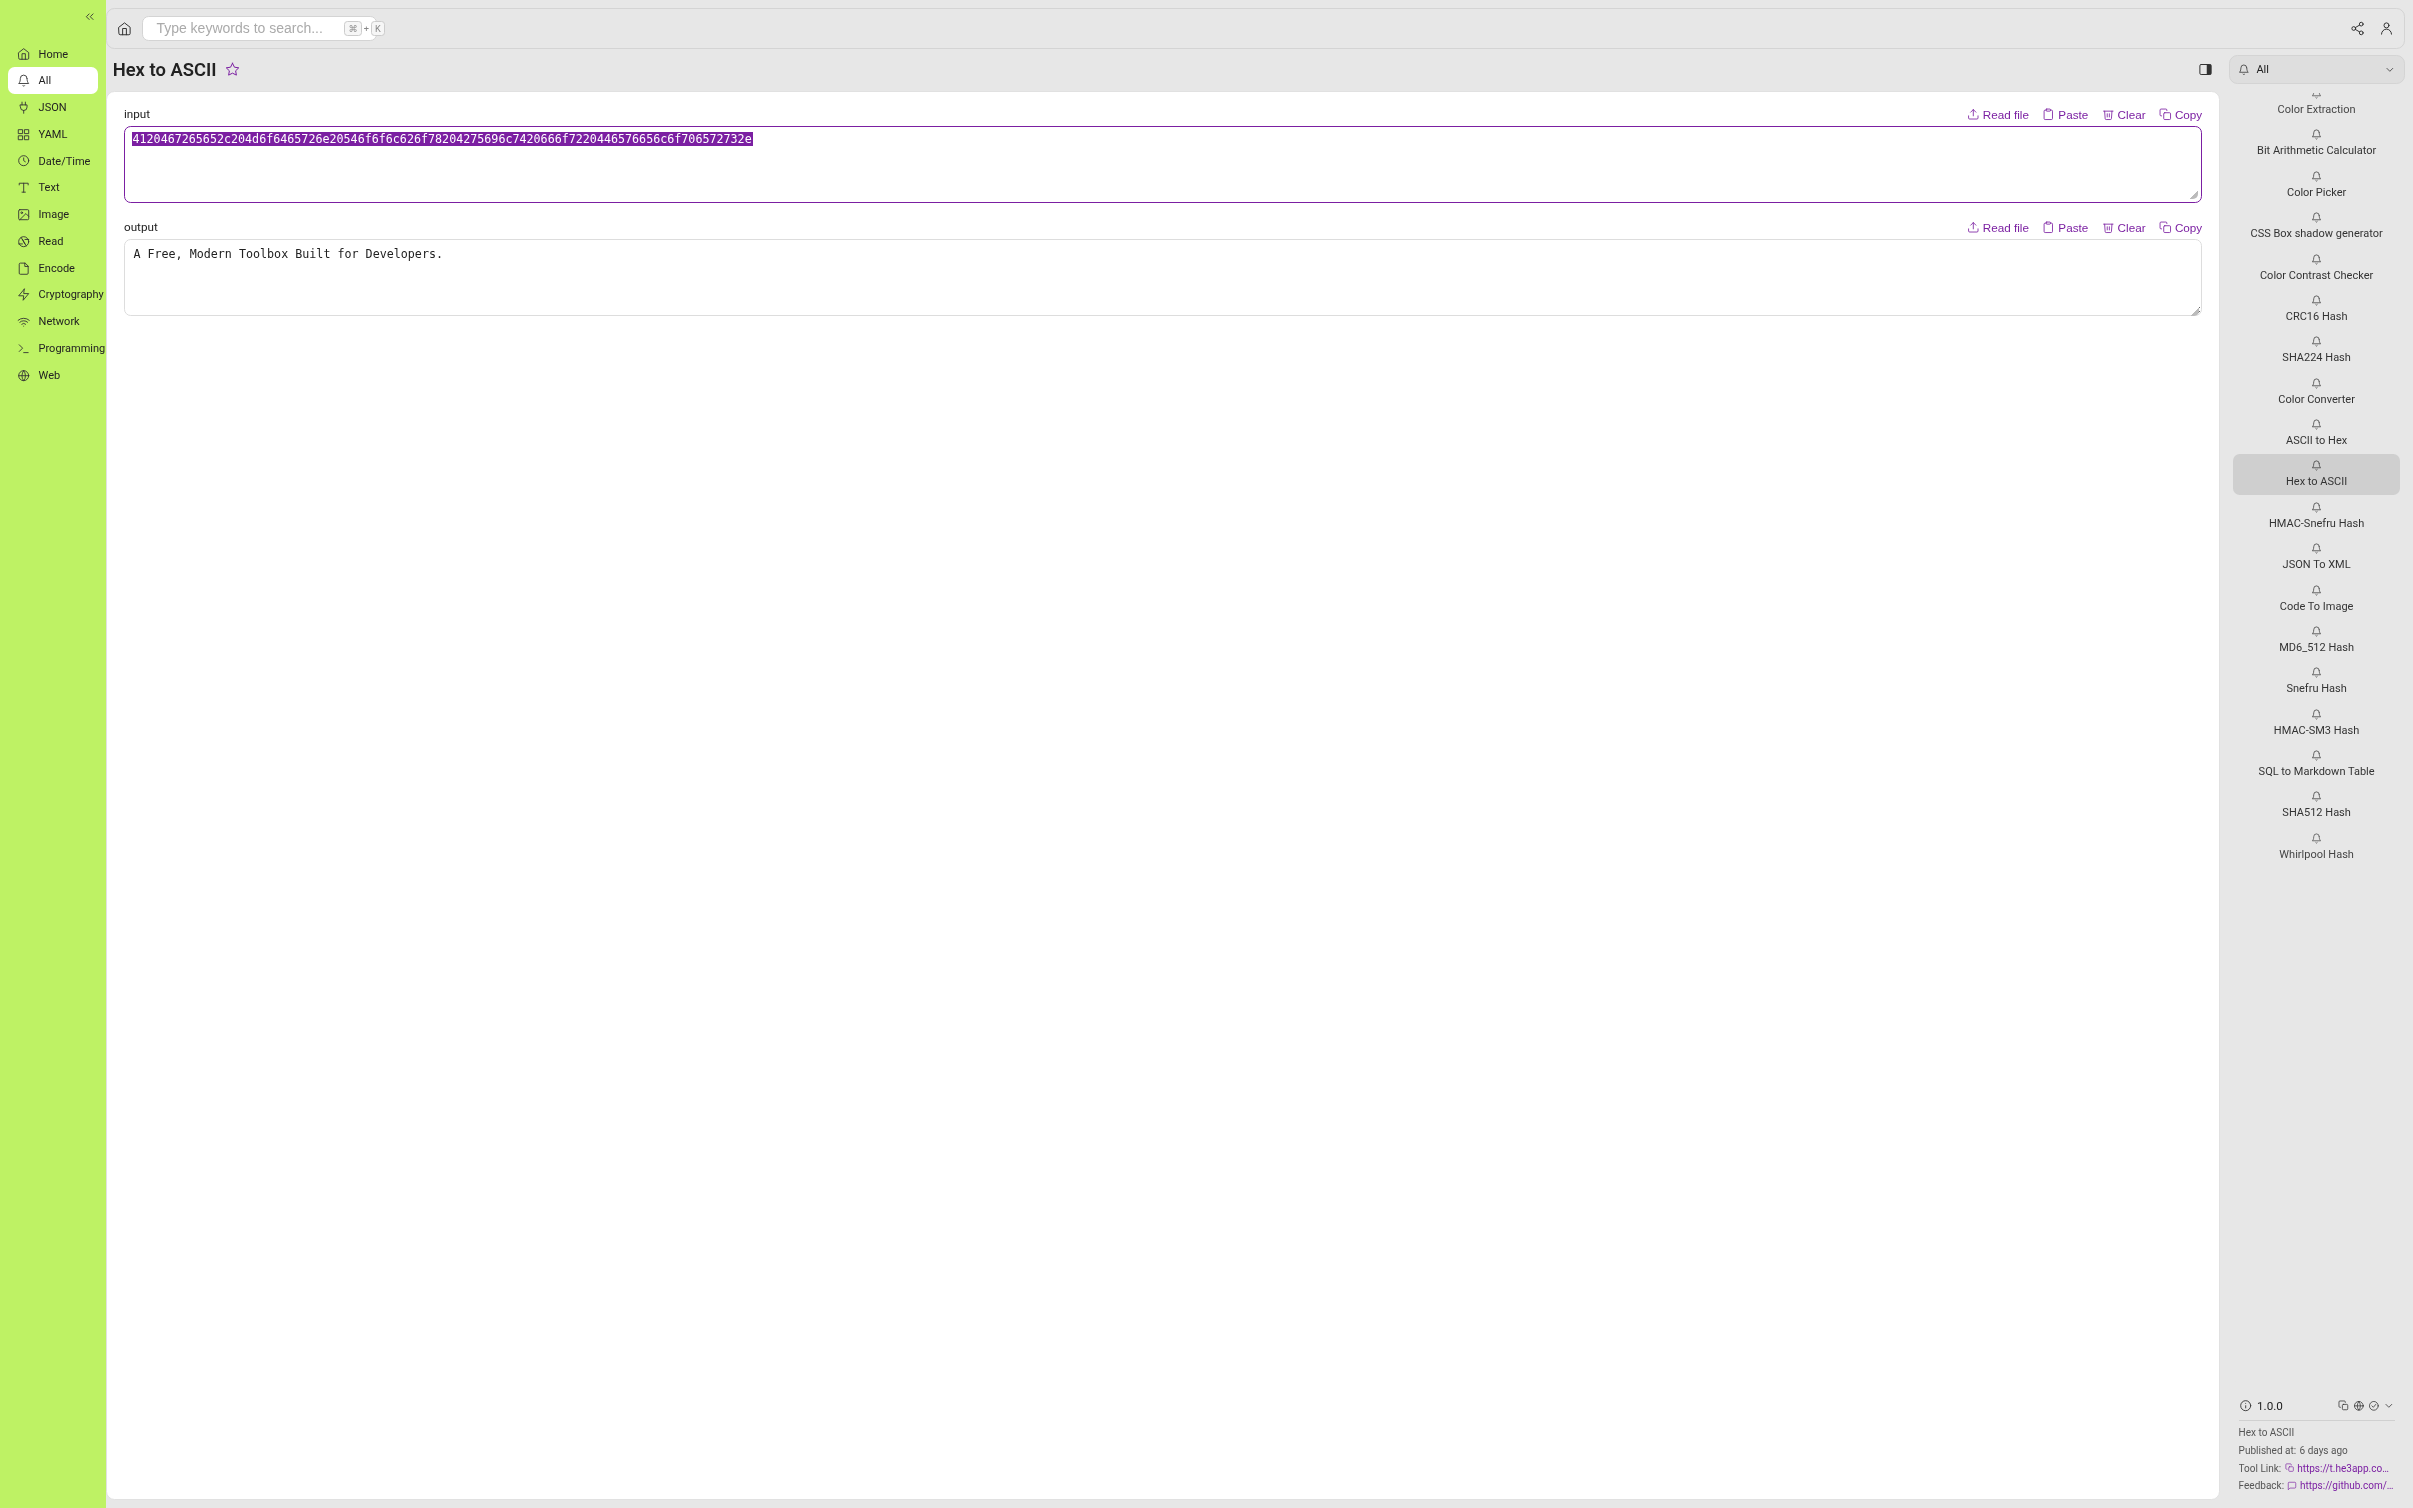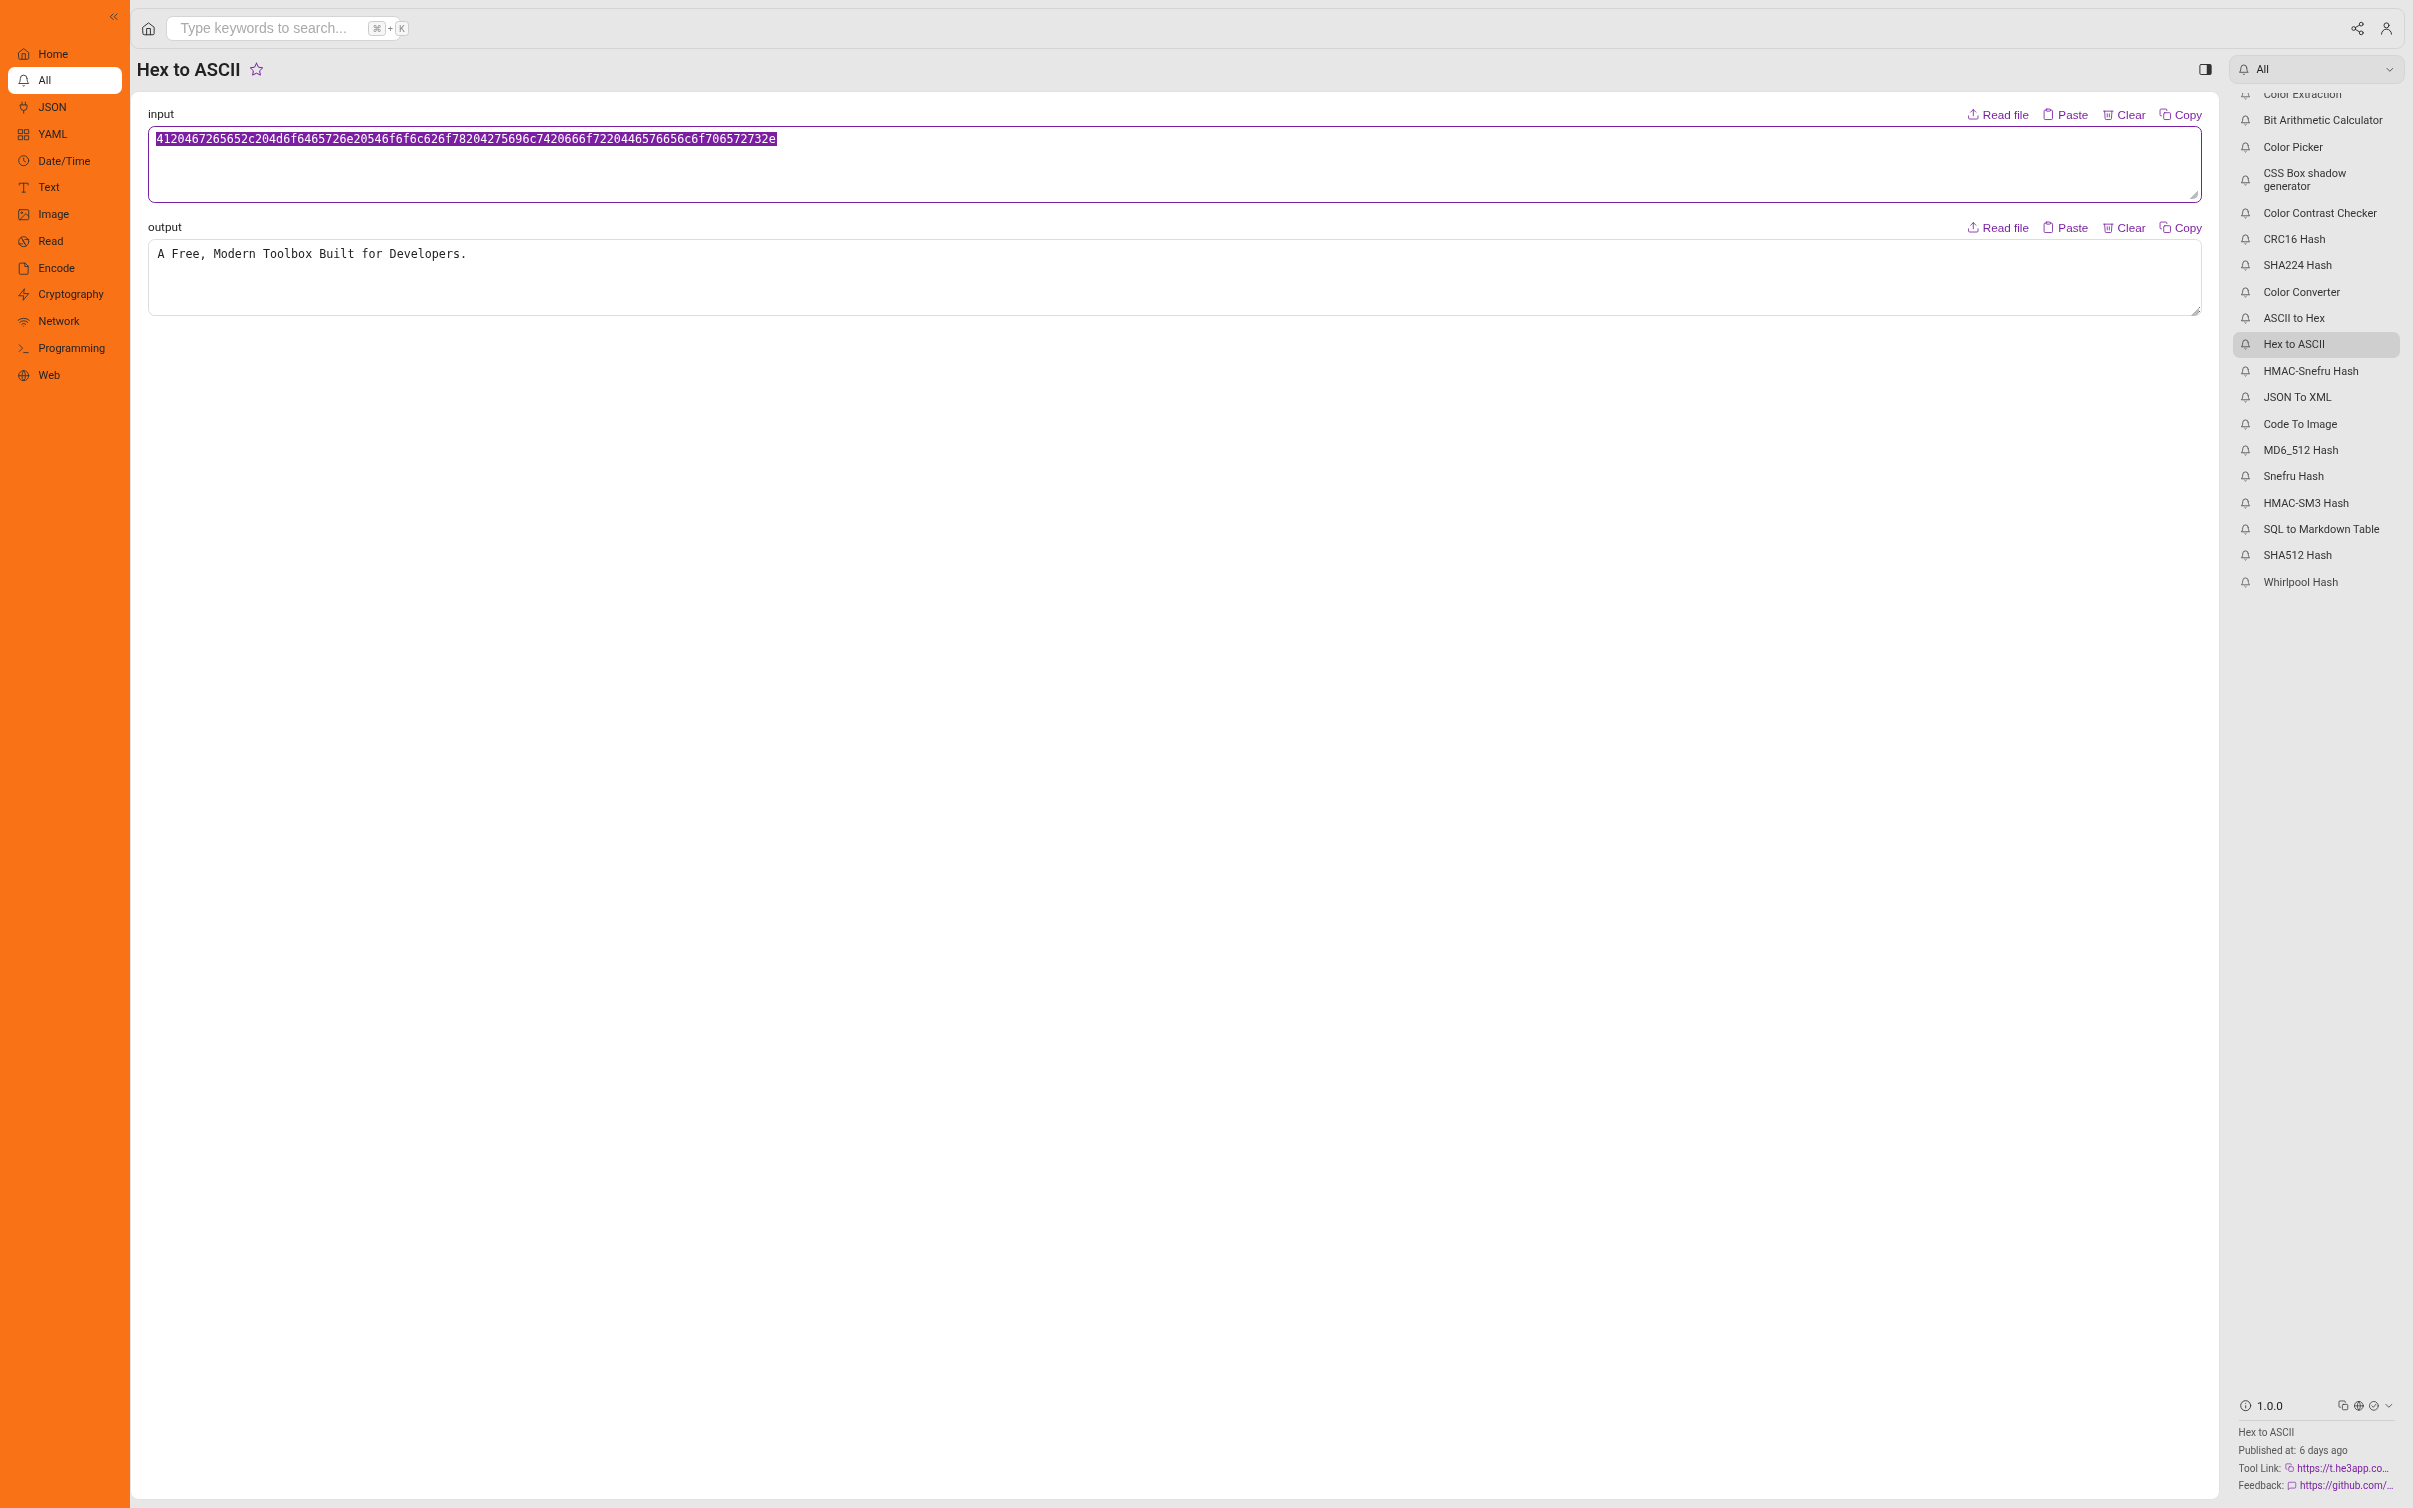--- a/index.html
+++ b/index.html
@@ -1,20 +1,20 @@
 <!DOCTYPE html>
 <html><head>
 <meta charset="utf-8">
 <style>
 * { box-sizing: border-box; margin: 0; padding: 0; }
 html, body { width: 100%; height: 100%; font-family: -apple-system, BlinkMacSystemFont, "Segoe UI", Roboto, sans-serif; font-size: 11px; color: #222; background: #e7e7e7; }
 body { display: flex; }
 
 
-.sidebar { width: 130px; background: #f97316; padding: 6.7px 8.4px; flex-shrink: 0; position: relative; }
+.sidebar { width: 106px; background: #bef264; padding: 6.7px 8.4px; flex-shrink: 0; position: relative; }
 .collapse-btn { position: absolute; top: 10px; right: 10px; background: none; border: none; cursor: pointer; font-size: 13.4px; color: #333; }
 .sidebar-list { list-style: none; margin-top: 34px; }
 .sidebar-item { display: flex; align-items: center; gap: 8.4px; padding: 6.7px 8.4px; border-radius: 6.7px; cursor: pointer; color: #222; }
 .sidebar-item.active { background: #fff; }
 .sidebar-item svg, .sidebar-item .icon { width: 13.4px; height: 13.4px; flex-shrink: 0; }
 
 
 .main { flex: 1; display: flex; flex-direction: column; padding: 8.4px 8.4px 8.4px 0; gap: 6.7px; min-width: 0; }
 
 
@@ -57,21 +57,21 @@
 .output-wrap::after { content:""; position:absolute; right:3.4px; bottom:3.4px; width:8.4px; height:8.4px; background:linear-gradient(135deg, transparent 50%, #bbb 50%); border-bottom-right-radius:5px; }
 
 
 .right { width:176px; flex-shrink:0; display:flex; flex-direction:column; gap:8.4px; }
 .right-filter { width:100%; display:flex; align-items:center; gap:6.7px; background:#dedede; border:0.8px solid #d4d4d4; border-radius:8.4px; padding:6.7px 8.4px; cursor:pointer; }
 .right-filter .caret { margin-left:auto; }
 .tool-list-wrap { flex:1; background:#e7e7e7; border:0.8px solid transparent; border-radius:8.4px; overflow:hidden; display:flex; position:relative; }
 .tool-list { flex:1; overflow-y:auto; padding:3.4px; }
 .tool-list::-webkit-scrollbar { width:6.7px; }
 .tool-list::-webkit-scrollbar-thumb { background:#bdbdbd; border-radius:3.4px; }
-.tool-item { display:flex; align-items:center; gap:13px; padding:6.7px 6.7px; border-radius:6.7px; cursor:pointer; font-size:11px; color:#333; }
+.tool-item { display:flex; align-items:center; gap:4px; padding:6.7px 6.7px; border-radius:6.7px; cursor:pointer; font-size:11px; color:#333;flex-direction:column; }
 .tool-item.cutoff-top { margin-top:-15px; opacity:0.9; }
 .tool-item.cutoff-bottom { opacity:0.9; }
 .tool-item.active { background:#cfcfcf; }
 .tool-item svg { width:11px; height:11px; flex-shrink:0; }
 
 .info-card { background:#e7e7e7; border-radius:8.4px; padding:8.4px 10px; font-size:10px; color:#444; display:flex; flex-direction:column; gap:6.7px; }
 .info-head { display:flex; align-items:center; gap:5px; }
 .info-head .ver { font-size:11.7px; color:#222; }
 .info-head-actions { margin-left:auto; display:flex; align-items:center; gap:3.4px; }
 .info-head-actions svg { width:11.7px; height:11.7px; }

